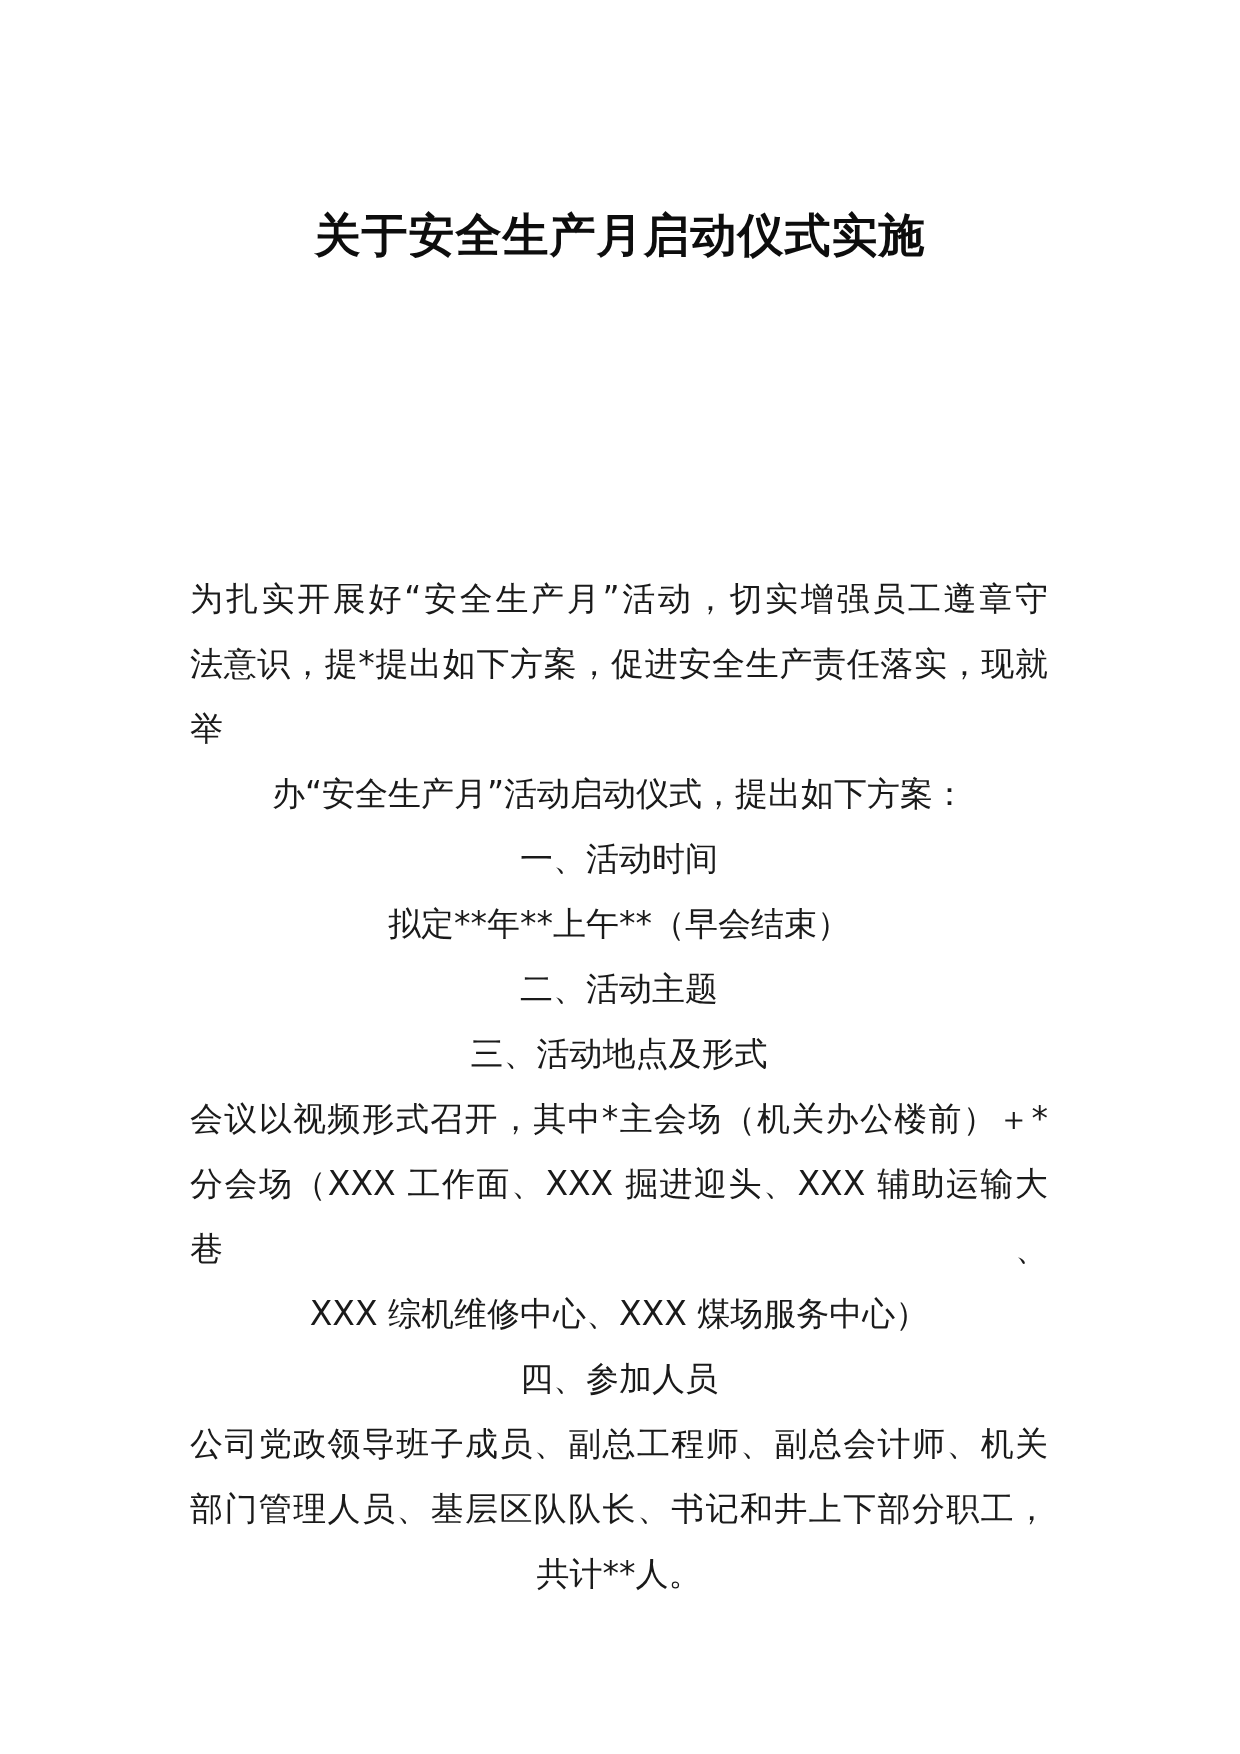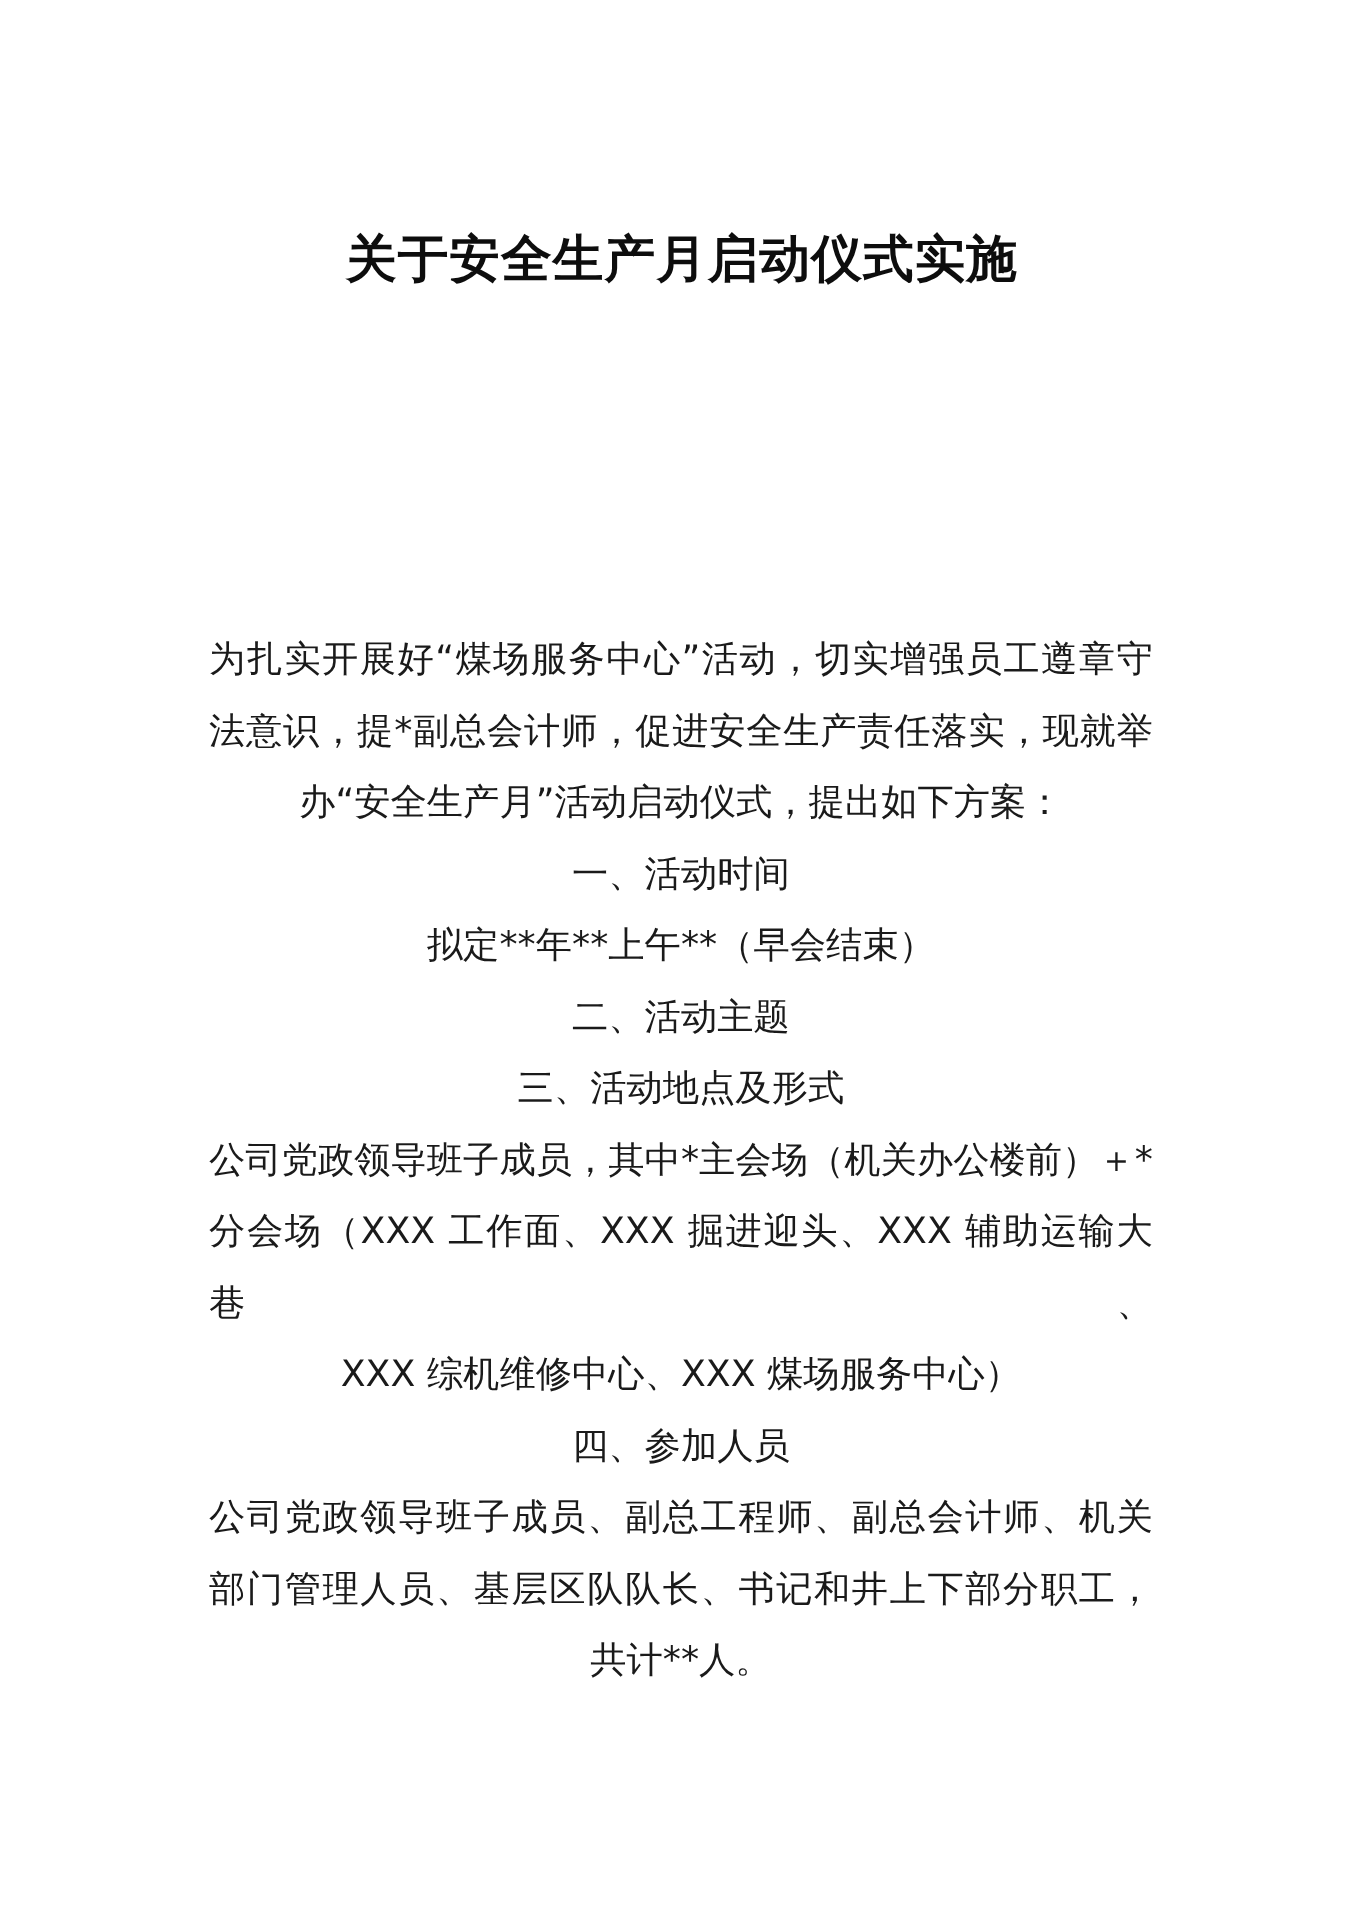--- a/index.html
+++ b/index.html
@@ -51,28 +51,28 @@
     text-align-last: justify;
     text-justify: inter-character;
   }
 </style>
 </head>
 <body>
 
 <div class="page">
   <h1 class="doc-title t1">关于安全生产月启动仪式实施</h1>
   <div class="doc-body" id="doc-body">
-      <div class="line j">为扎实开展好“煤场服务中心”活动，切实增强员工遵章守</div>
-      <div class="line j">法意识，提*副总会计师，促进安全生产责任落实，现就举</div>
+      <div class="line j">为扎实开展好“安全生产月”活动，切实增强员工遵章守</div>
+      <div class="line j">法意识，提*提出如下方案，促进安全生产责任落实，现就举</div>
       <div class="line">办“安全生产月”活动启动仪式，提出如下方案：</div>
       <div class="line">一、活动时间</div>
       <div class="line">拟定**年**上午**（早会结束）</div>
       <div class="line">二、活动主题</div>
       <div class="line">三、活动地点及形式</div>
-      <div class="line j">公司党政领导班子成员，其中*主会场（机关办公楼前）＋*</div>
+      <div class="line j">会议以视频形式召开，其中*主会场（机关办公楼前）＋*</div>
       <div class="line j">分会场（XXX 工作面、XXX 掘进迎头、XXX 辅助运输大巷、</div>
       <div class="line">XXX 综机维修中心、XXX 煤场服务中心）</div>
       <div class="line">四、参加人员</div>
       <div class="line j">公司党政领导班子成员、副总工程师、副总会计师、机关</div>
       <div class="line j">部门管理人员、基层区队队长、书记和井上下部分职工，</div>
       <div class="line">共计**人。</div>
     </div>
 </div>
 
 </body></html>

